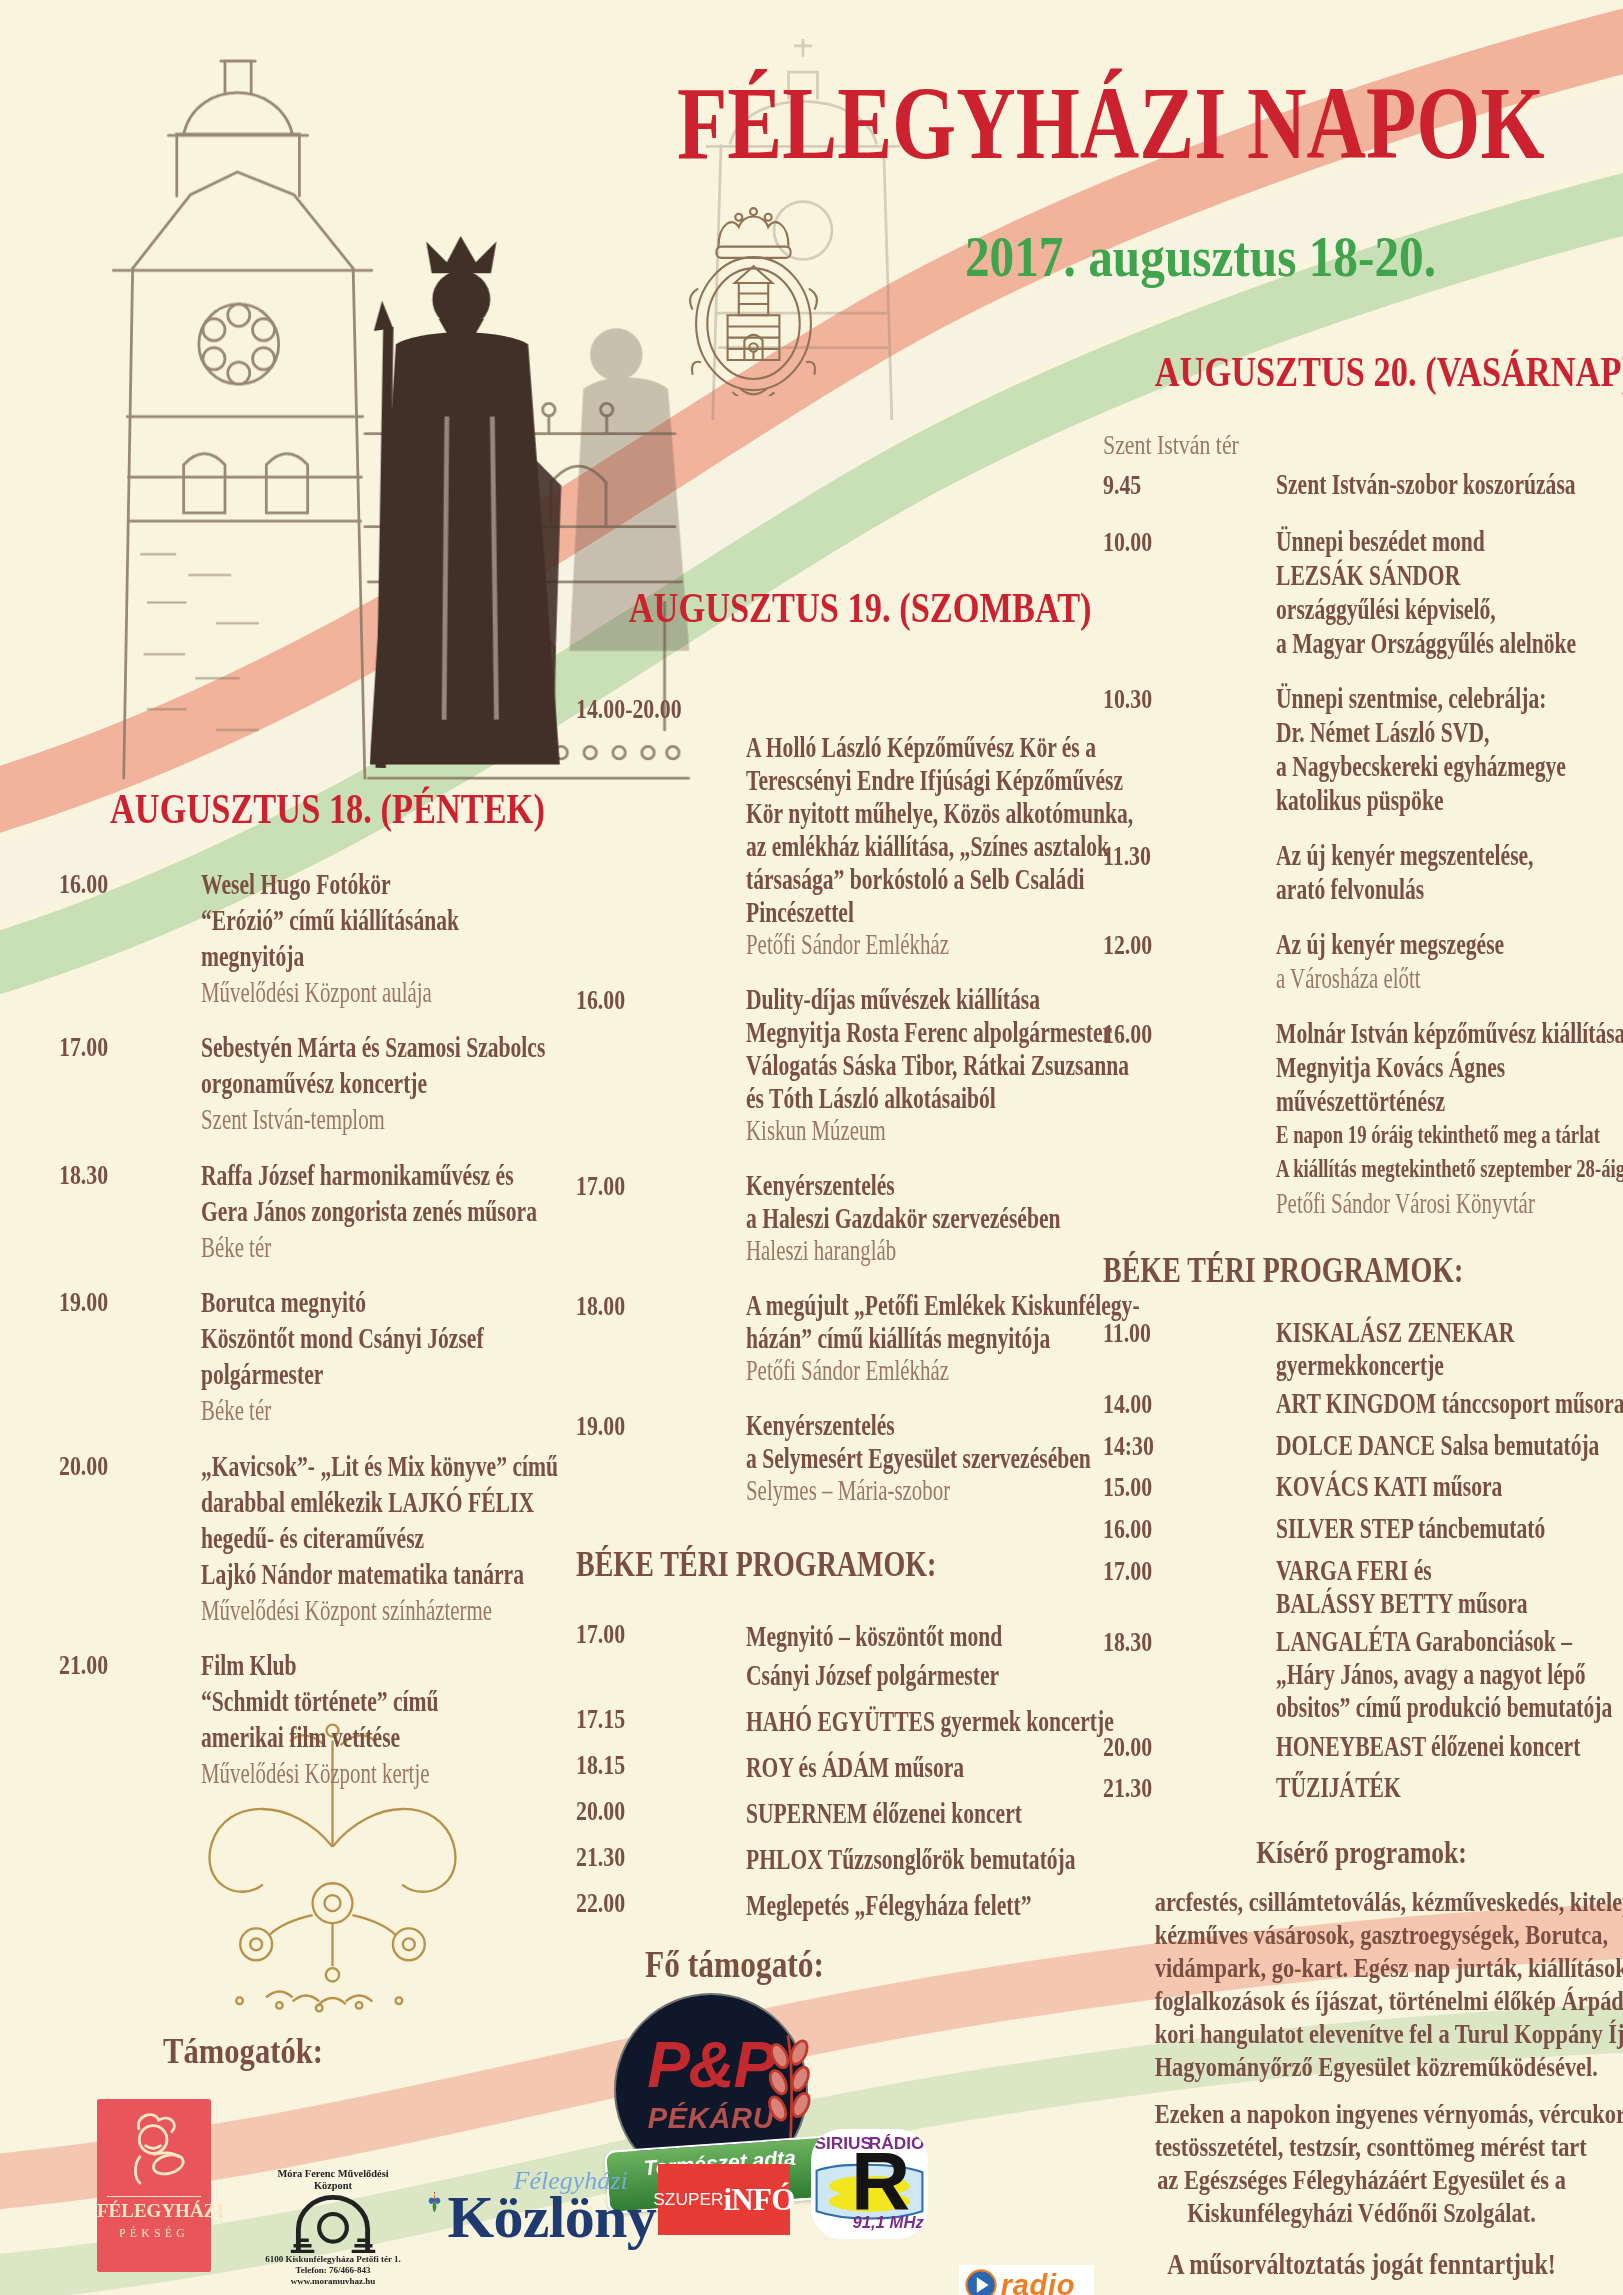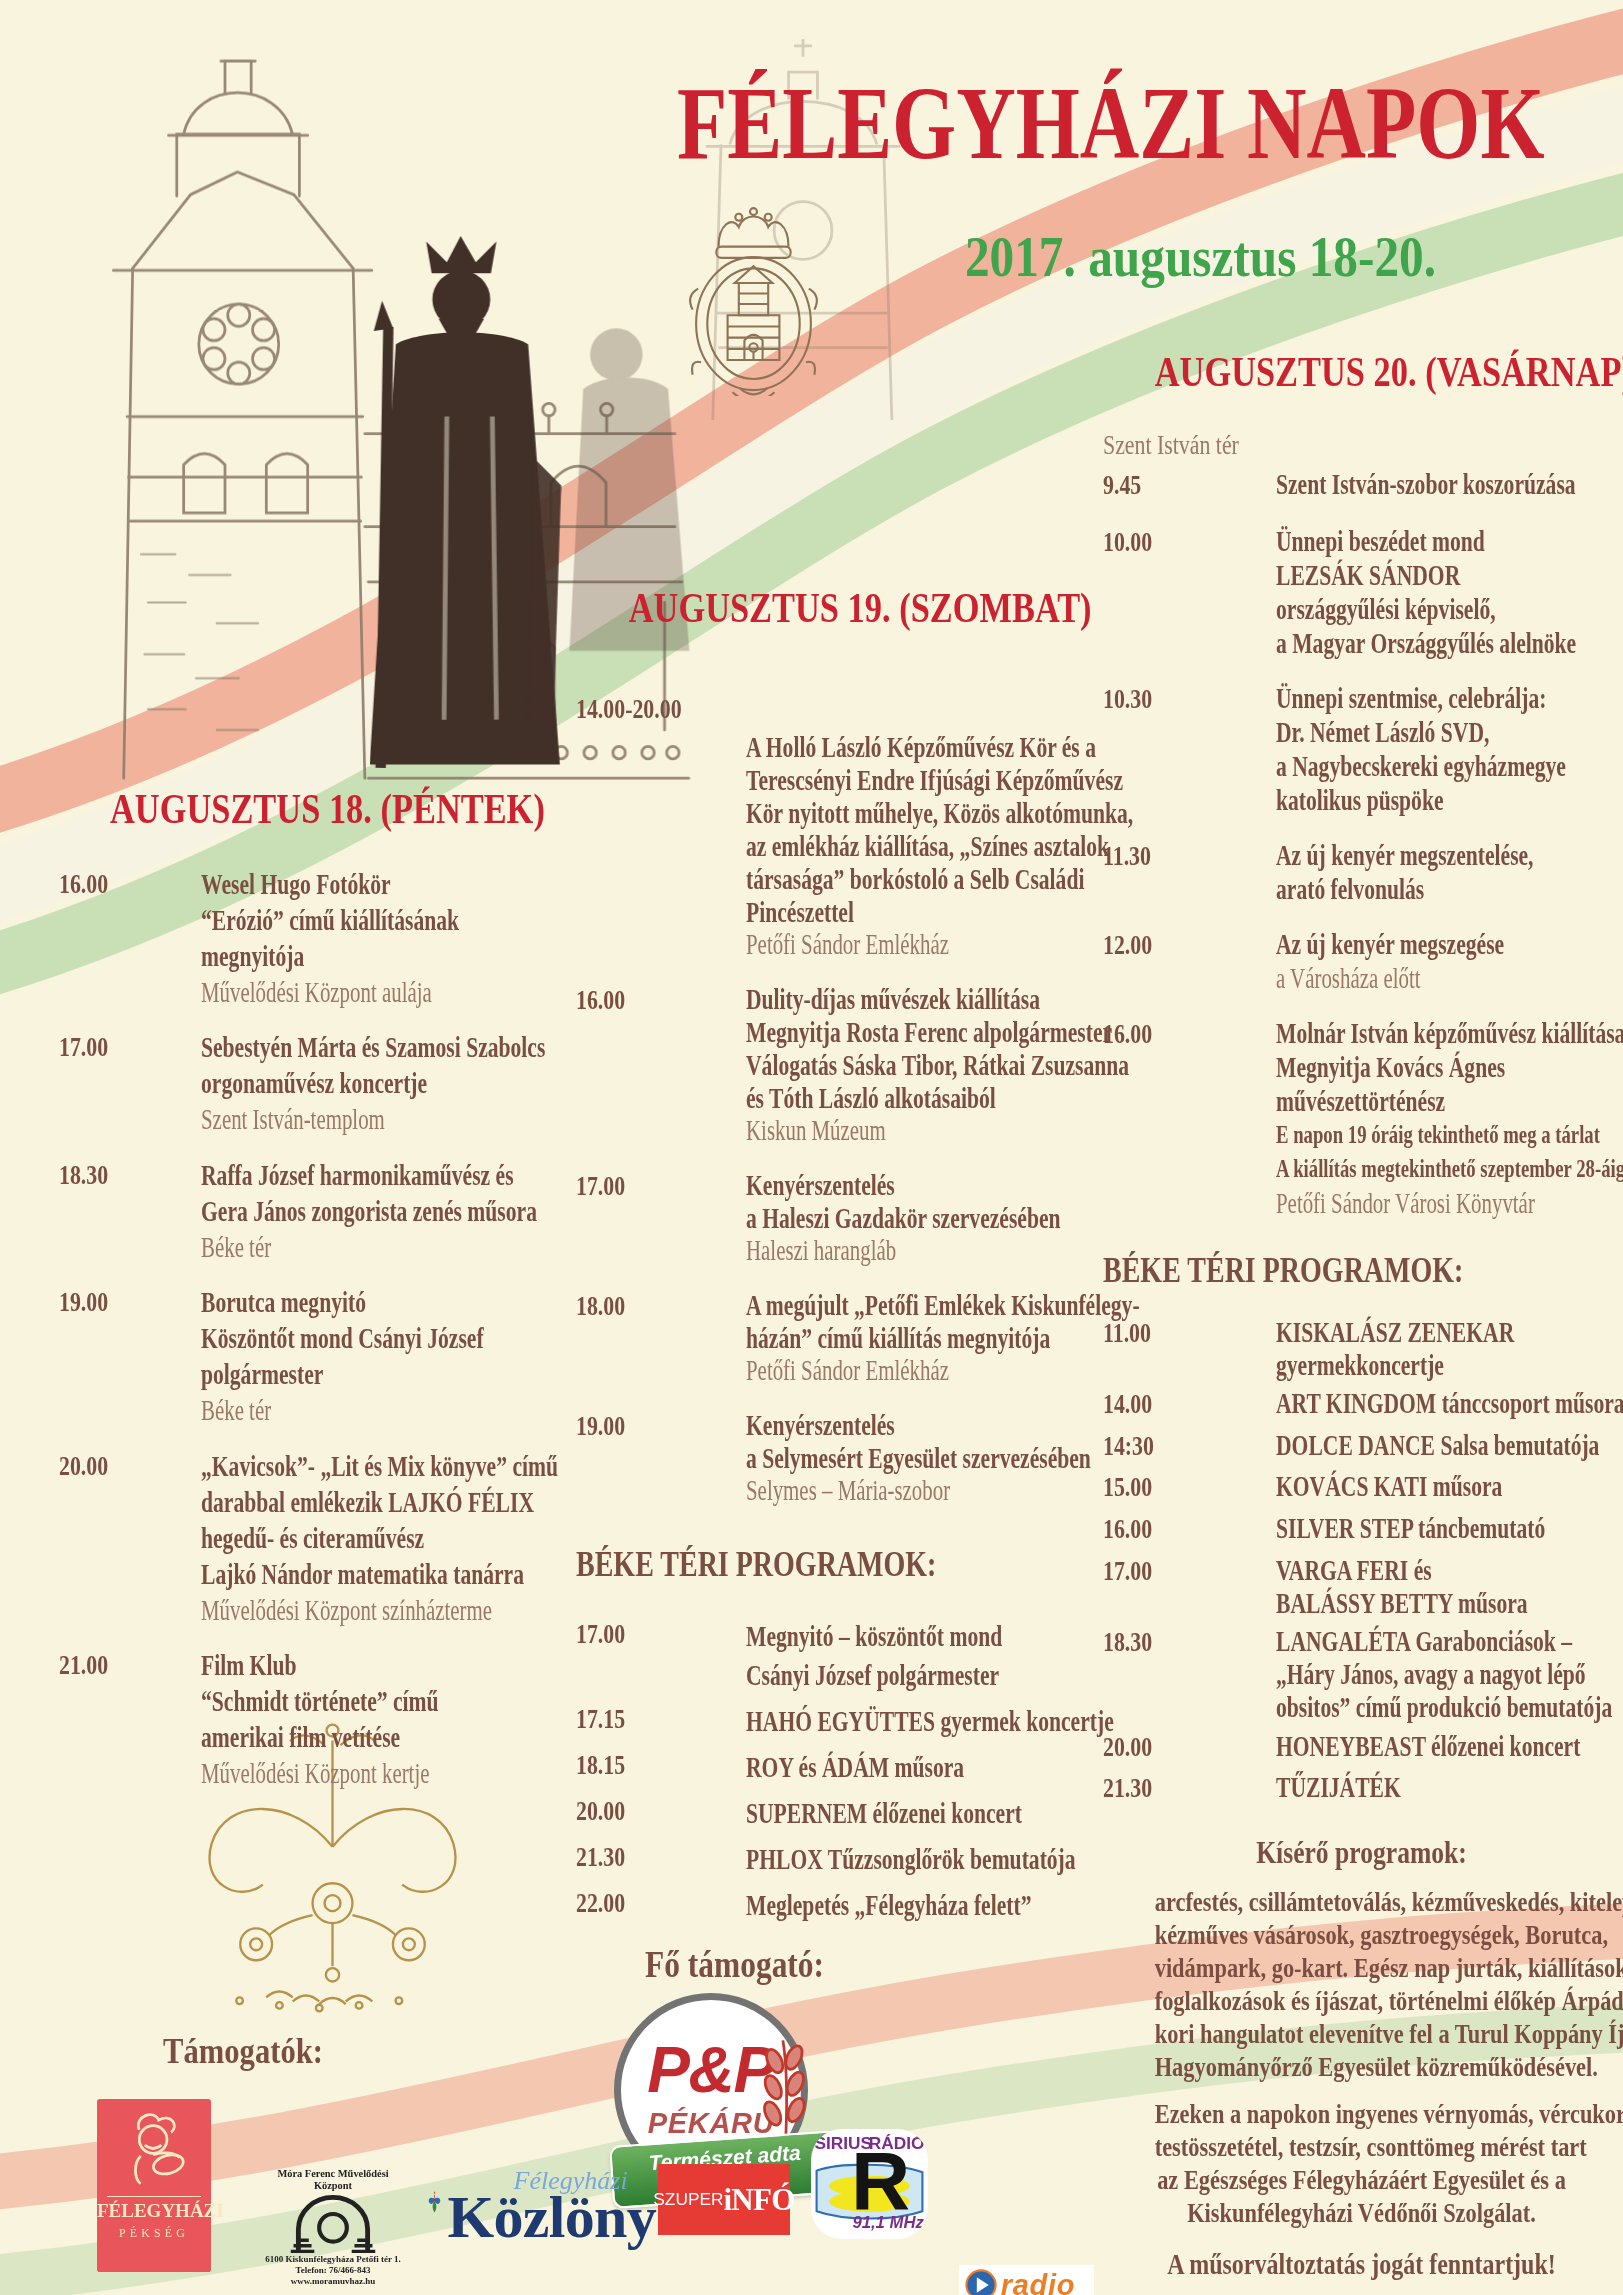--- a/index.html
+++ b/index.html
@@ -60,21 +60,21 @@
   .kisero-header{font-size:32px;font-weight:bold;color:var(--brown);text-align:center;margin:28px 0 14px;}
   .kline{font-size:28px;font-weight:bold;color:var(--brown);line-height:33px;text-align:center;}
   .health{margin-top:14px;}
   .disclaimer{margin-top:18px;font-size:30px;font-weight:bold;color:var(--brown);text-align:center;}
   
   .fo-label{left:645px;top:1943px;font-size:37px;font-weight:bold;color:var(--brown);z-index:3;
             transform:scaleX(.85);transform-origin:0 0;white-space:nowrap;}
   .tamogatok-label{left:104px;top:2030px;width:278px;text-align:center;font-size:36px;font-weight:bold;
             color:var(--brown);transform:scaleX(.85);transform-origin:50% 0;z-index:3;white-space:nowrap;}
   .pp-logo{left:614px;top:1993px;width:215px;height:194px;z-index:3;}
-  .pp-circle{width:194px;height:194px;border:7px solid #737373;border-radius:50%;background:#ffffff;
+  .pp-circle{width:194px;height:194px;border:2px solid #737373;border-radius:50%;background:#0f172a;
              position:relative;overflow:visible;}
   .pp-name{font-family:"Liberation Sans",sans-serif;font-weight:bold;font-style:italic;color:#c22a2f;
            font-size:64px;text-align:center;margin-top:33px;letter-spacing:-1.4px;}
   .pp-sub{font-family:"Liberation Sans",sans-serif;font-weight:bold;font-style:italic;color:#b4514d;
           font-size:29px;text-align:center;letter-spacing:0.7px;}
   .pp-wheat{position:absolute;right:-15.3px;top:33px;}
   .pp-banner{position:absolute;left:-9.7px;bottom:-21px;width:229px;background:linear-gradient(#6db25f,#2e7d32);
              color:#fff;border:2.8px solid #fff;border-radius:11px;transform:rotate(-4deg);text-align:center;
              font-weight:bold;font-style:italic;font-size:21px;padding:5.6px 0;
              font-family:"Liberation Sans",sans-serif;box-shadow:0 2.1px 3.5px rgba(0,0,0,.18);}

